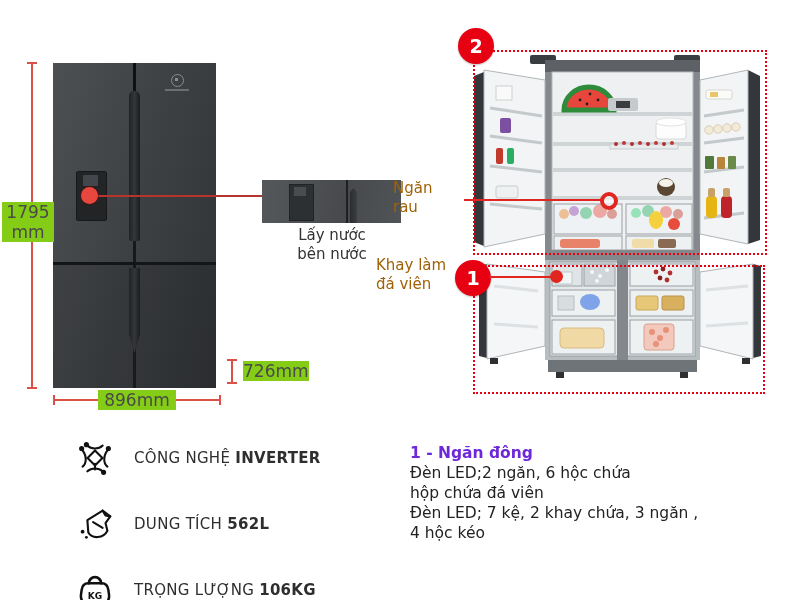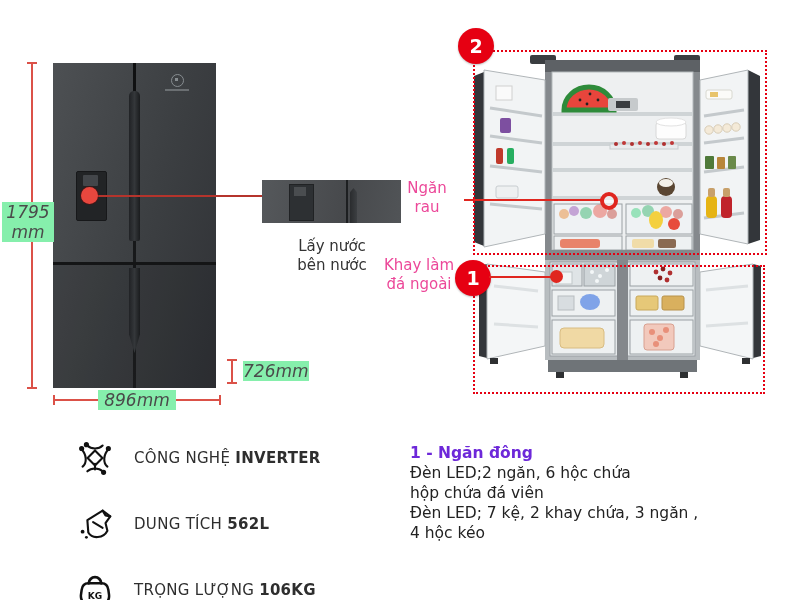--- a/index.html
+++ b/index.html
@@ -22,21 +22,21 @@
   .fc-logo{position:absolute;left:118px;top:11px;width:11px;height:11px;border:1px solid #9aa0a4;
     border-radius:50%;opacity:.8;}
   .fc-logo:after{content:"";position:absolute;left:3px;top:3px;width:3px;height:3px;background:#9aa0a4;}
   .fc-logo-text{position:absolute;left:112px;top:26px;width:24px;height:2px;background:#8a8f93;opacity:.6;}
   .fc-dispenser{position:absolute;left:23px;top:108px;width:29px;height:48px;background:#222426;
     border:1px solid #17181a;border-radius:2px;}
   .fc-dispenser-top{position:absolute;left:6px;top:3px;width:15px;height:11px;background:#43464a;border-radius:1px;}
 
   
   .mline{background:#db5148;}
-  .mtext{color:#4a4a4a;font-size:17px;line-height:20px;background:#86efac;font-style:italic;}
+  .mtext{color:#4a4a4a;font-size:17px;line-height:20px;background:#84cc16;}
   .h-line{left:31px;top:63px;width:2px;height:325px;}
   .h-tick{width:10px;height:2px;}
   .h-label{left:2px;top:202px;width:52px;text-align:center;}
   .w-line{left:53px;top:399px;width:167px;height:2px;}
   .w-tick{width:2px;height:10px;}
   .w-label{left:98px;top:390px;width:78px;text-align:center;}
   .d-ibeam-line{left:231px;top:360px;width:2px;height:23px;}
   .d-label{left:243px;top:361px;text-align:right;}
 
   
@@ -46,32 +46,32 @@
   .callout-box{left:262px;top:180px;width:139px;height:43px;
     background:linear-gradient(100deg,#55585b,#47494c 60%,#515457);}
   .cb-disp{position:absolute;left:27px;top:4px;width:23px;height:35px;background:#2d3033;
     border:1px solid #202224;}
   .cb-disp-top{position:absolute;left:4px;top:2px;width:12px;height:9px;background:#4a4d50;}
   .cb-seam{position:absolute;left:84px;top:0;width:2px;height:100%;background:#1d1f21;}
   .cb-handle{position:absolute;left:88px;top:8px;width:7px;height:35px;
     background:linear-gradient(90deg,#2a2c2e,#3c3f42);
     clip-path:polygon(0 12%,50% 0,100% 12%,100% 100%,0 100%);}
   .callout-caption{left:272px;top:226px;width:120px;text-align:center;
-    font-size:15px;line-height:19px;color:#333;margin-top:11px;}
+    font-size:15px;line-height:19px;color:#333;}
 
   
   .dotted-rect{border:2px dotted #e60012;}
   .rect-fridge{left:473px;top:50px;width:290px;height:201px;}
   .rect-freezer{left:473px;top:265px;width:288px;height:125px;}
   .badge{width:36px;height:36px;border-radius:50%;background:#e60012;color:#fff;
     font-size:19px;font-weight:bold;display:flex;align-items:center;justify-content:center;
     box-shadow:0 1px 2px rgba(0,0,0,.25);}
   .badge-2{left:458px;top:28px;}
   .badge-1{left:455px;top:260px;}
-  .label{font-size:15px;line-height:19px;color:#ec4899;text-align:center;}
+  .label{font-size:15px;line-height:19px;color:#a16207;text-align:left;}
   .veg-label{left:393px;top:179px;width:68px;}
   .veg-line{left:464px;top:199px;width:140px;height:2px;background:#e0261f;}
   .veg-ring{left:600px;top:192px;width:10px;height:10px;border:4px solid #e0261f;
     border-radius:50%;background:rgba(255,255,255,.55);}
   .ice-label{left:376px;top:256px;width:86px;}
   .ice-line{left:489px;top:276px;width:64px;height:2px;background:#e0261f;}
   .ice-dot{left:550px;top:270px;width:13px;height:13px;border-radius:50%;background:#e0261f;}
 
   
   .spec-row{display:flex;align-items:center;height:44px;}
@@ -314,21 +314,21 @@
 
   <div class="abs label veg-label">
     <div>Ngăn</div>
     <div>rau</div>
   </div>
   <div class="abs veg-line"></div>
   <div class="abs veg-ring"></div>
 
   <div class="abs label ice-label">
     <div>Khay làm</div>
-    <div>đá ngoài</div>
+    <div>đá viên</div>
   </div>
   <div class="abs ice-line"></div>
   <div class="abs ice-dot"></div>
 
   <div class="abs specs">
     <div class="spec-row">
       <div class="spec-icon">
         <svg width="42" height="42" viewBox="0 0 44 44" fill="none" stroke="#111" stroke-width="2.2" stroke-linecap="round">
           <rect x="16.5" y="16.5" width="11" height="11" transform="rotate(45 22 22)"></rect>
           <path d="M9,31 C14,27 13,18 8,13"></path>

